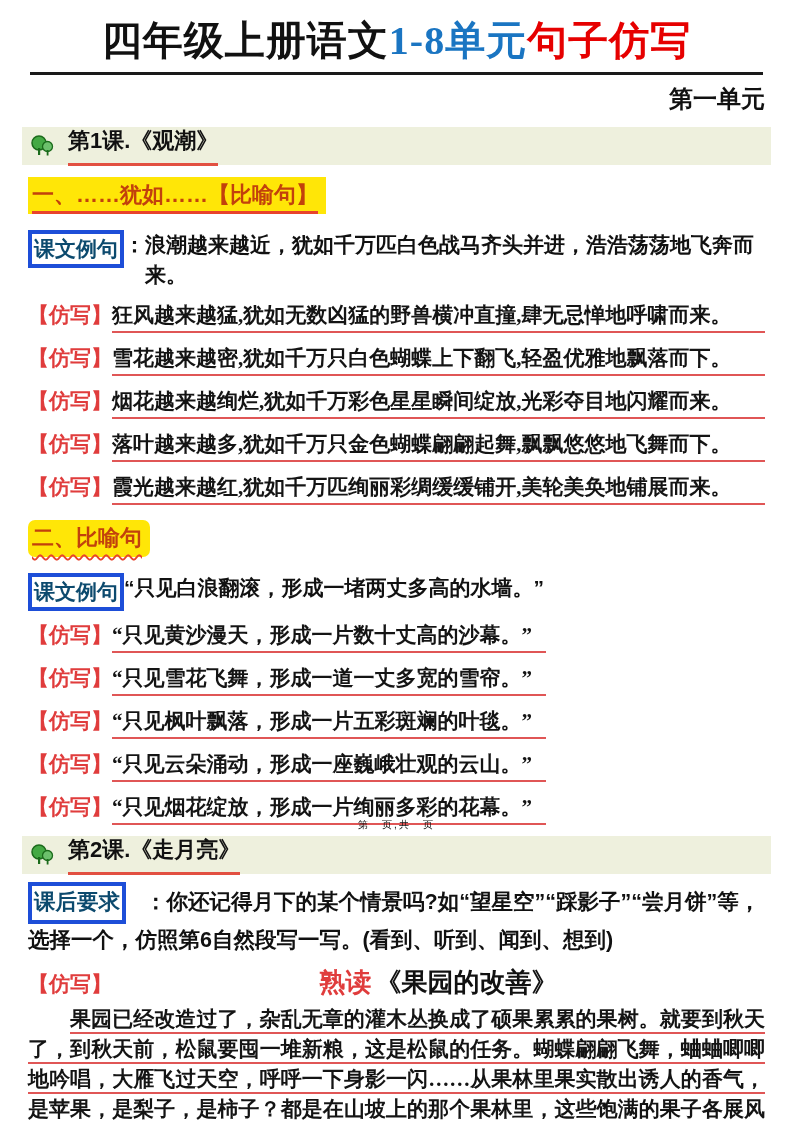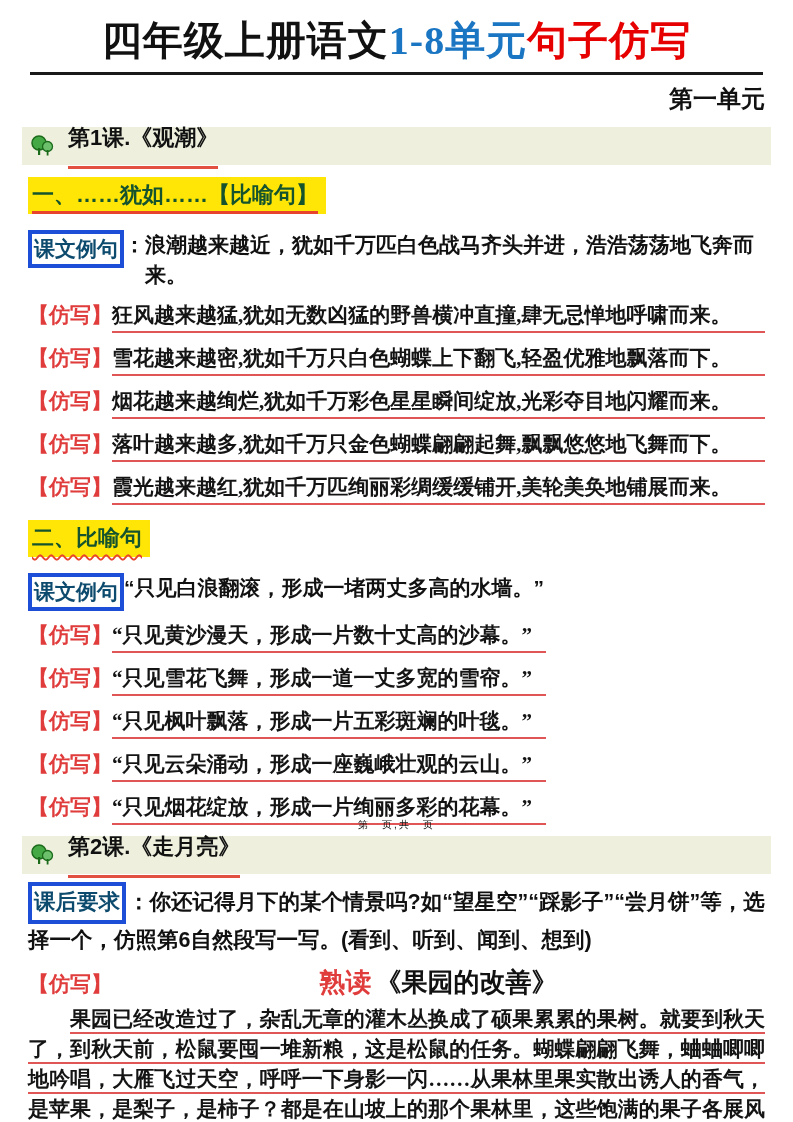--- a/index.html
+++ b/index.html
@@ -16,47 +16,47 @@
   .t-red   { color:#e60000; }
   .title-rule { border:none; border-top:3px solid #1a1a1a; margin:6px 2px 8px 2px; }
   .unit-title { text-align:right; font-family:"Liberation Serif","DejaVu Serif",serif;
                 font-size:24px; font-weight:600; margin-bottom:12px; }
 
   
   .lesson-bar { background:#eef0dd; height:38px; display:flex; align-items:center;
                 gap:14px; padding:0 8px; margin:6px -6px 8px -6px; }
   .tree-icon { width:24px; height:24px; flex-shrink:0; }
   .lesson-label { font-size:22px; font-weight:bold;
-                  border-bottom:3px solid #e25041; padding-bottom:13px; }
+                  border-bottom:3px solid #e25041; padding-bottom:7px; }
 
   
-  .yellow-heading { display:inline-block; background:#ffe607; color:#14532d;
+  .yellow-heading { display:inline-block; background:#ffe607; color:#c2410c;
                     font-size:22px; font-weight:bold; padding:3px 8px 4px 4px;
                     margin:4px 12px 10px 0;
                     text-decoration:underline; text-decoration-color:#e8432c;
                     text-decoration-thickness:2.5px; text-underline-offset:9px; }
-  .yellow-heading.wavy { text-decoration-style:wavy; text-decoration-thickness:2px; }
+  .yellow-heading.wavy { text-decoration-style:wavy; text-decoration-thickness:2px;border-radius:7px; }
 
   
   .example-row { display:flex; align-items:flex-start; font-size:21px; font-weight:bold;
                  margin:6px 0 10px 0; line-height:1.45; }
   .blue-box { color:#0c4a6e; border:4px solid #1d4ed8; padding:0 2px; flex-shrink:0;
               font-weight:bold; background:#fff; }
   .example-text { color:#111; }
 
   
   .fx-line { display:flex; align-items:baseline; font-size:21px; margin-bottom:11px; }
   .fx-label { color:#e03c3c; font-weight:bold; flex-shrink:0; }
   .fx-text { font-family:"Liberation Serif","DejaVu Serif",serif; font-weight:600;
              color:#141414; flex:1; border-bottom:2px solid #e05656; padding-bottom:2px; }
   .fx-text.fit { flex:0 1 auto; padding-right:14px; }
 
   
   .require-para { font-size:21.5px; font-weight:bold; line-height:1.55; margin:2px 0 8px 0; }
-  .require-para .blue-box { display:inline-block; margin-right:2px; }
+  .require-para .blue-box { display:inline-block; margin-right:19px; }
 
   
   .reading-head { display:flex; align-items:baseline; font-size:21px; margin:4px 0 4px 0; }
   .reading-center { flex:1; text-align:center; font-weight:bold; font-size:26px; }
   .shudu { color:#e03c3c; margin-right:4px; }
 
   
   .essay { font-size:21px; line-height:30px; text-align:justify; font-weight:600;
            font-family:"Liberation Serif","DejaVu Serif",serif; color:#141414;
            text-indent:2em; margin-bottom:4px;

